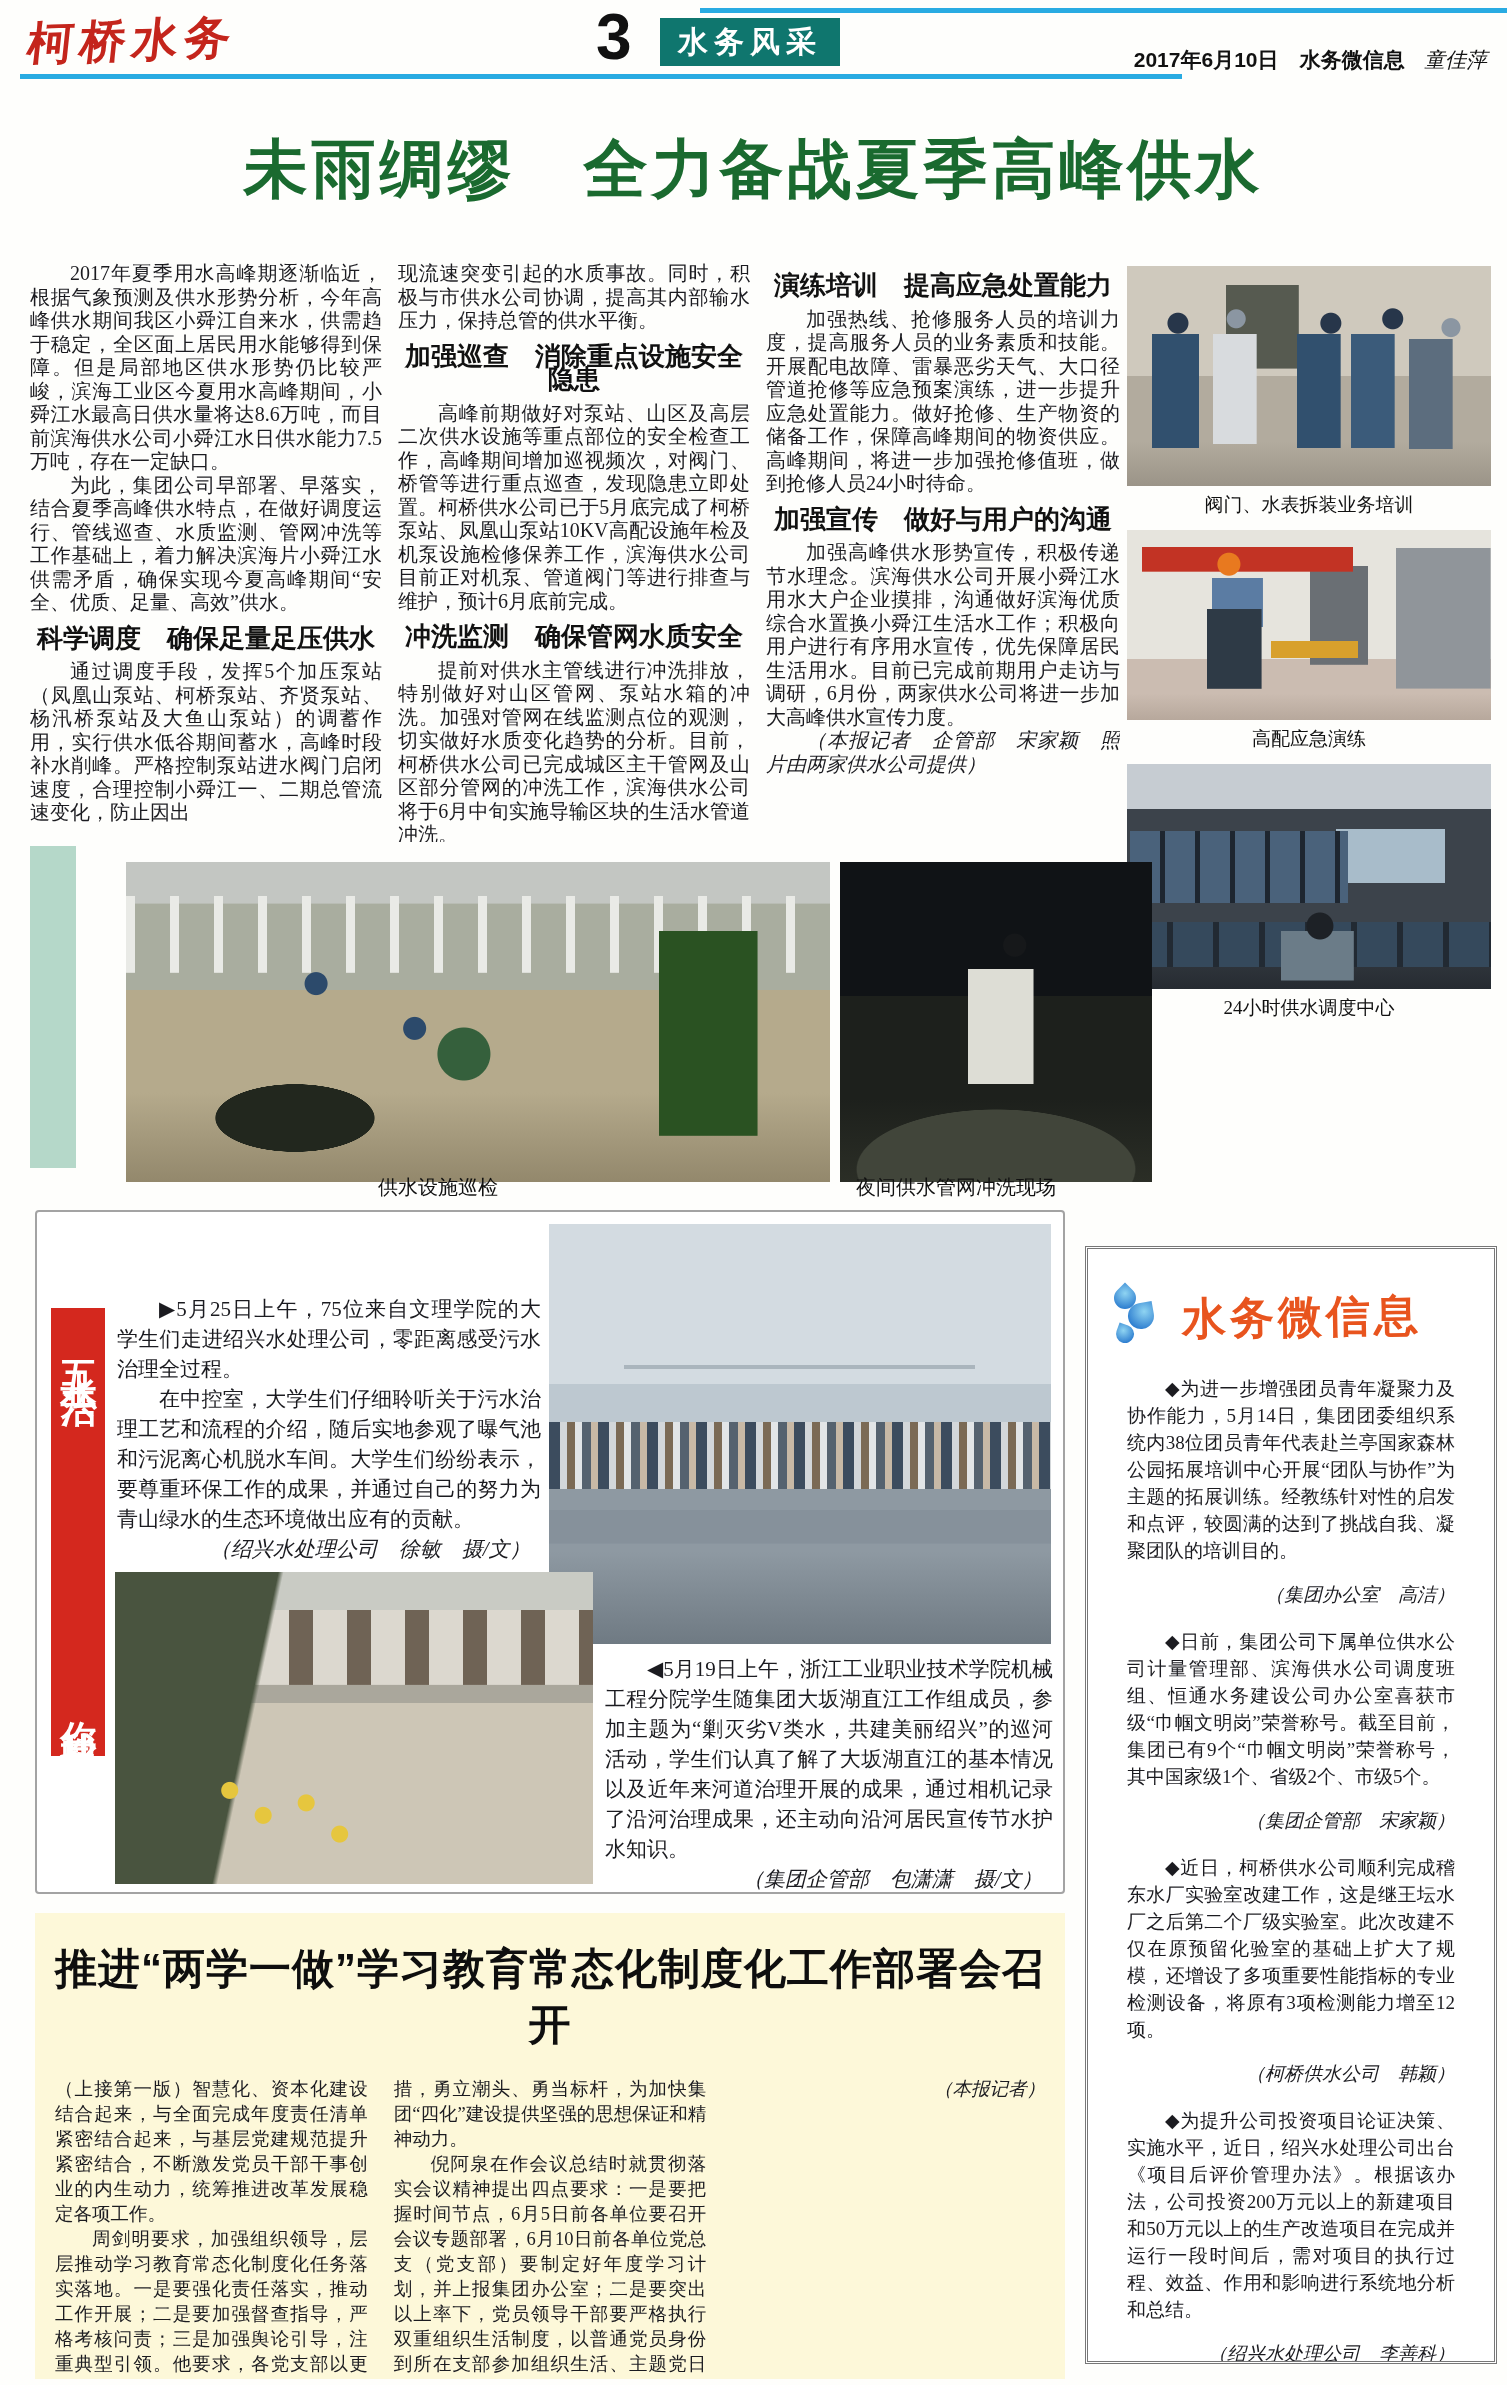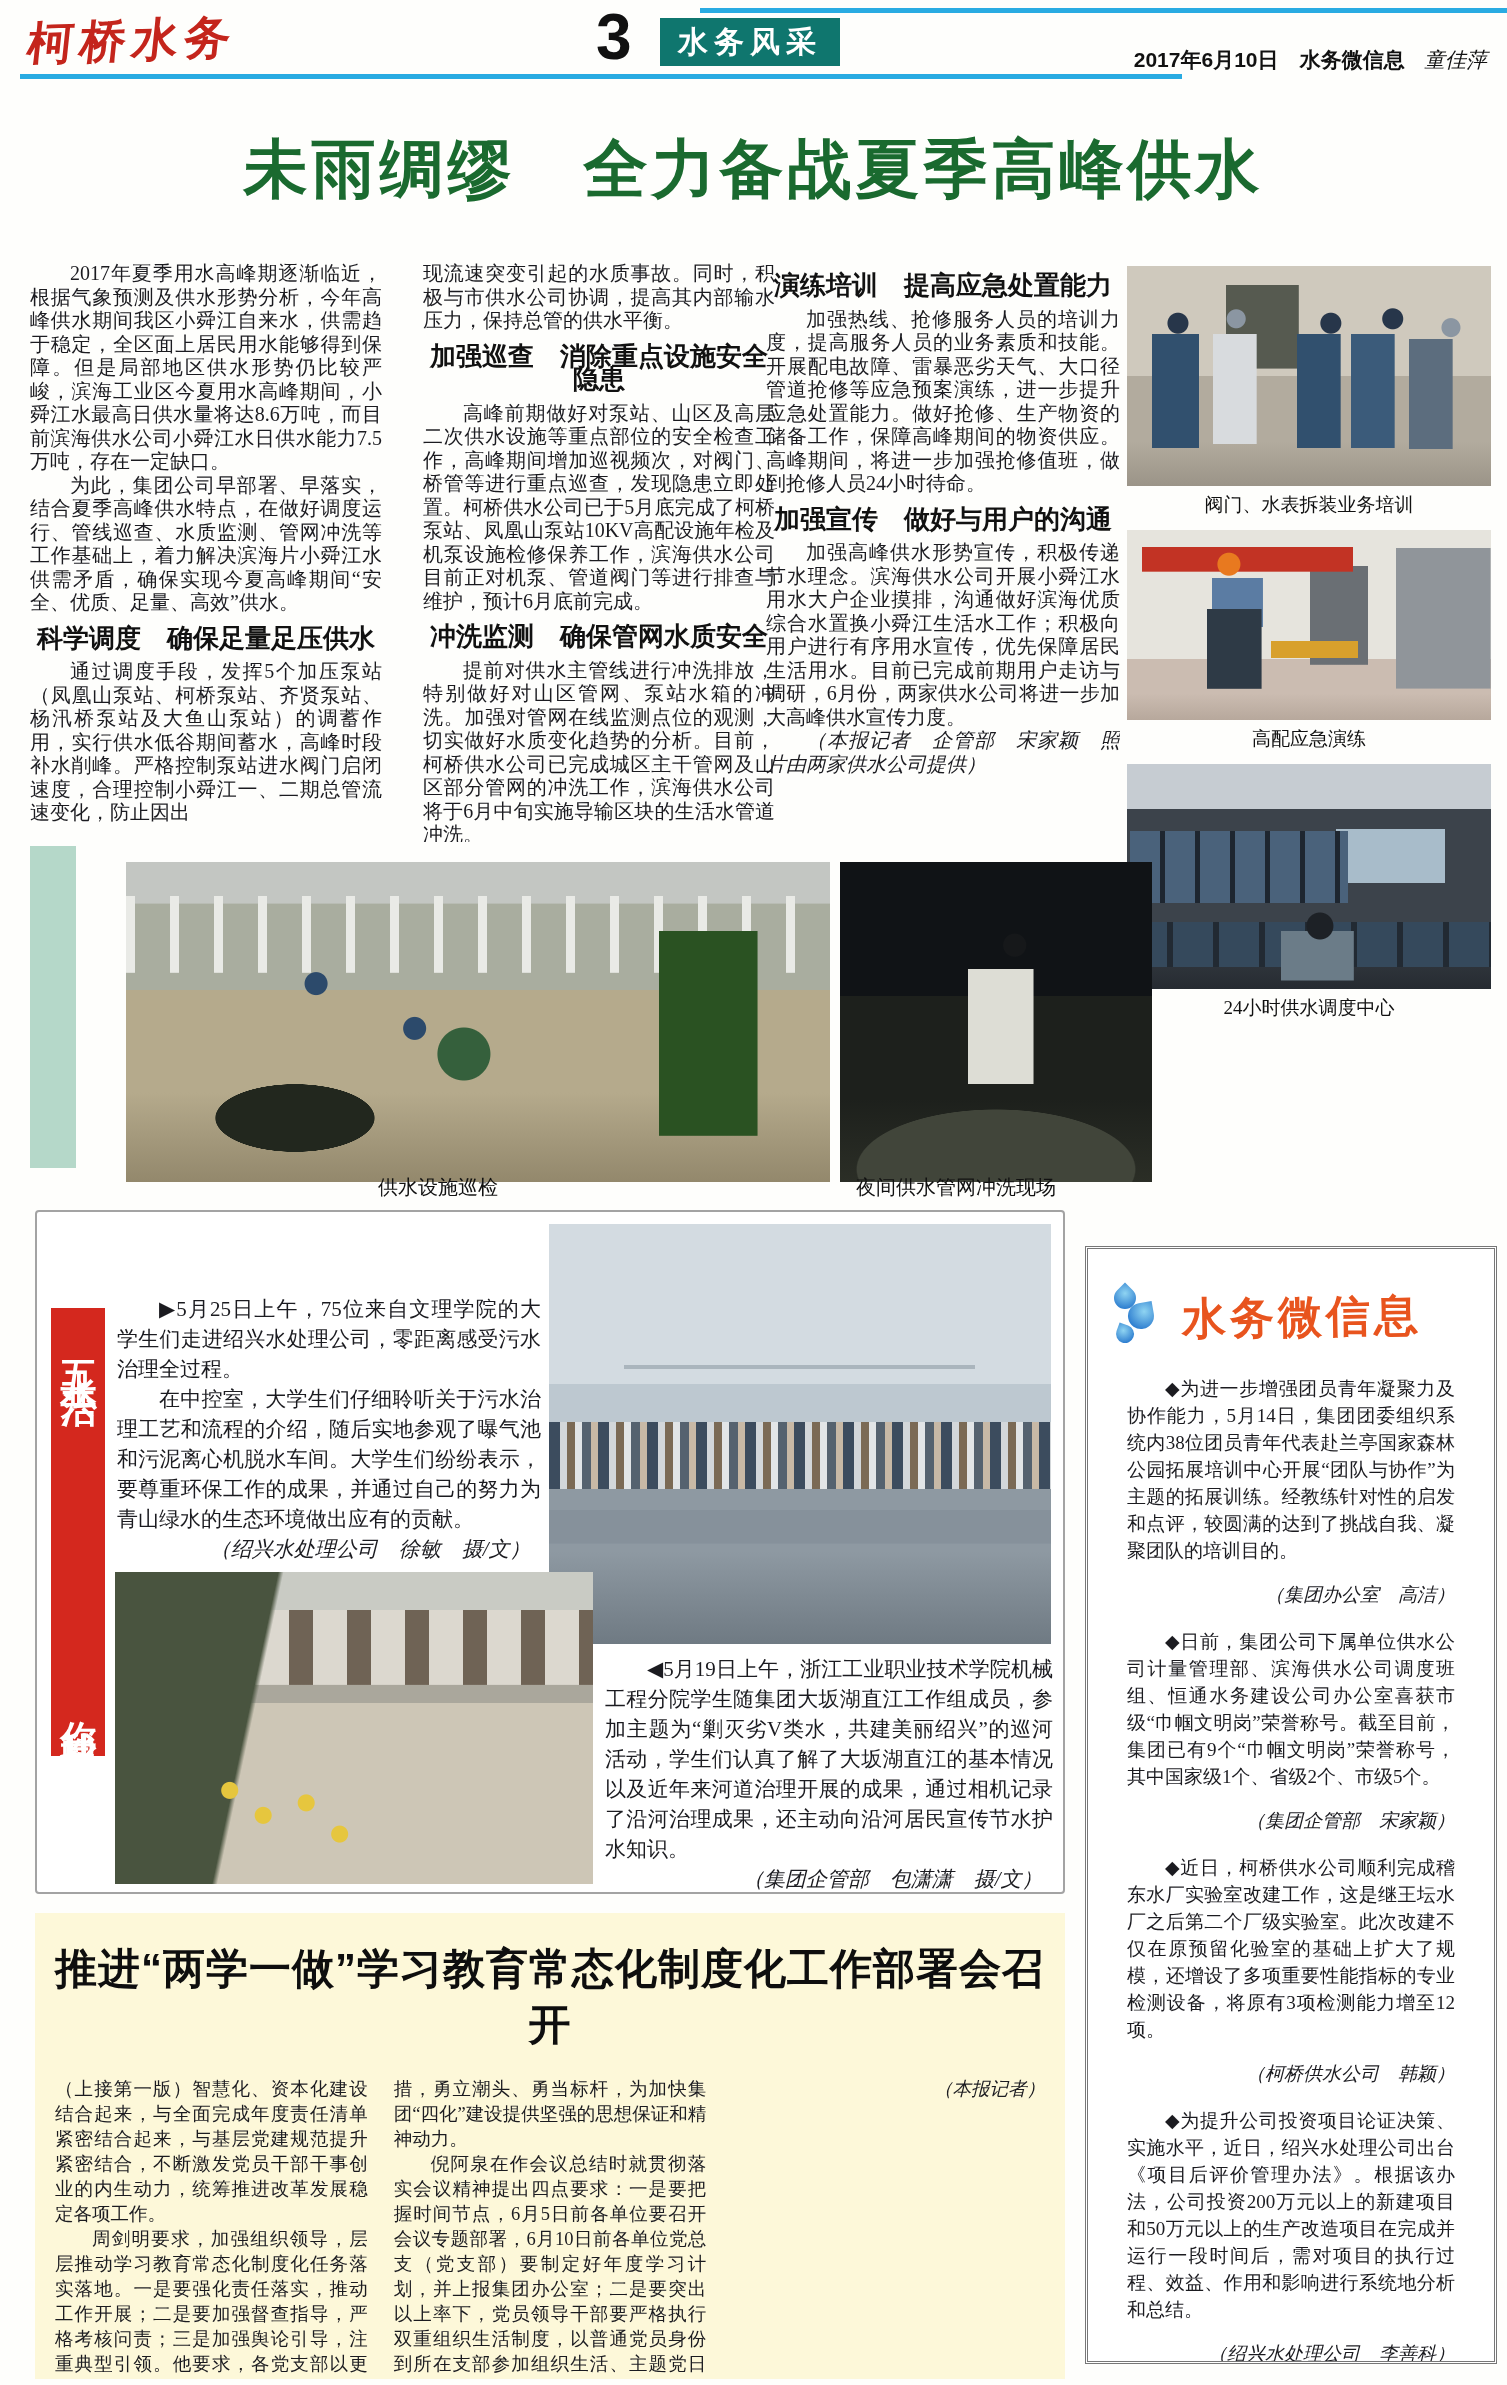--- a/index.html
+++ b/index.html
@@ -24,21 +24,21 @@
             font-family:"Liberation Sans","DejaVu Sans",sans-serif;font-weight:900;
             font-size:64px;letter-spacing:4px;color:#1a6a2f;}
   
   .col{position:absolute;top:262px;height:580px;overflow:hidden;font-size:20px;line-height:23.5px;
        text-align:justify;}
   .col p{margin:0;text-indent:2em;}
   .col p.cont{text-indent:0;}
   .subhead{margin:12px 0 10px;text-align:center;font-size:26px;font-weight:700;
            font-family:"Liberation Sans","DejaVu Sans",sans-serif;color:#111;}
   .col1{left:30px;width:352px;}
-  .col2{left:398px;width:352px;margin-left:25px;}
+  .col2{left:398px;width:352px;}
   .col3{left:766px;width:354px;}
   .kai{font-style:italic;}
   
   .photocol{position:absolute;left:1127px;top:266px;width:364px;}
   .photocol figure{margin:0;width:100%;}
   .cap{font-size:19px;text-align:center;margin:6px 0 12px;color:#111;}
   .ph{display:block;background-color:#b0aba0;}
   .ph-training{height:220px;background:
     radial-gradient(circle at 14% 26%, #27364a 0 10px, rgba(0,0,0,0) 11px),
     radial-gradient(circle at 30% 24%, #8b96a2 0 9px, rgba(0,0,0,0) 10px),

